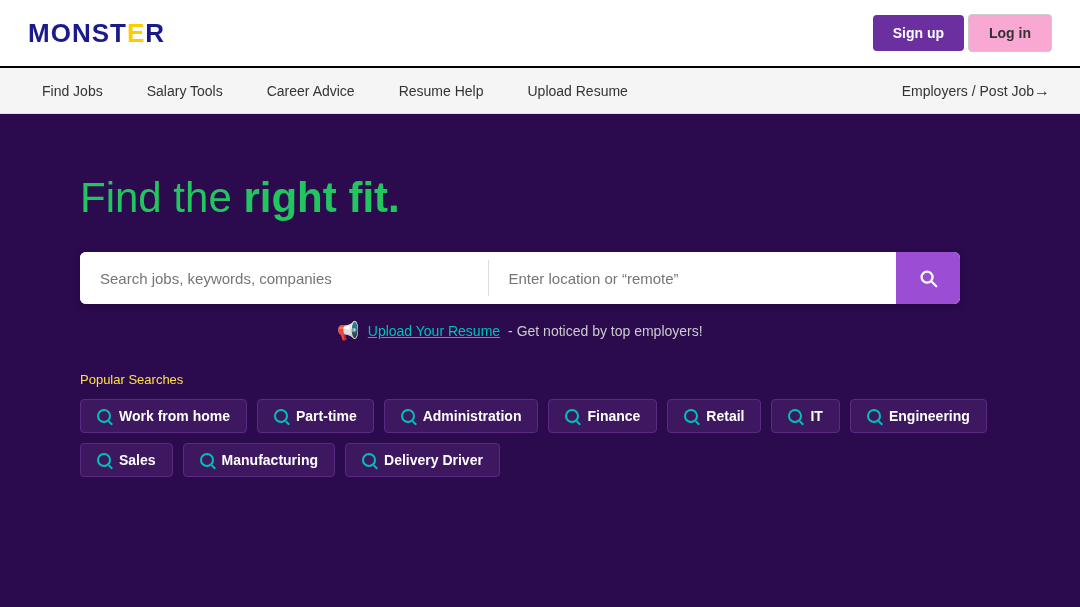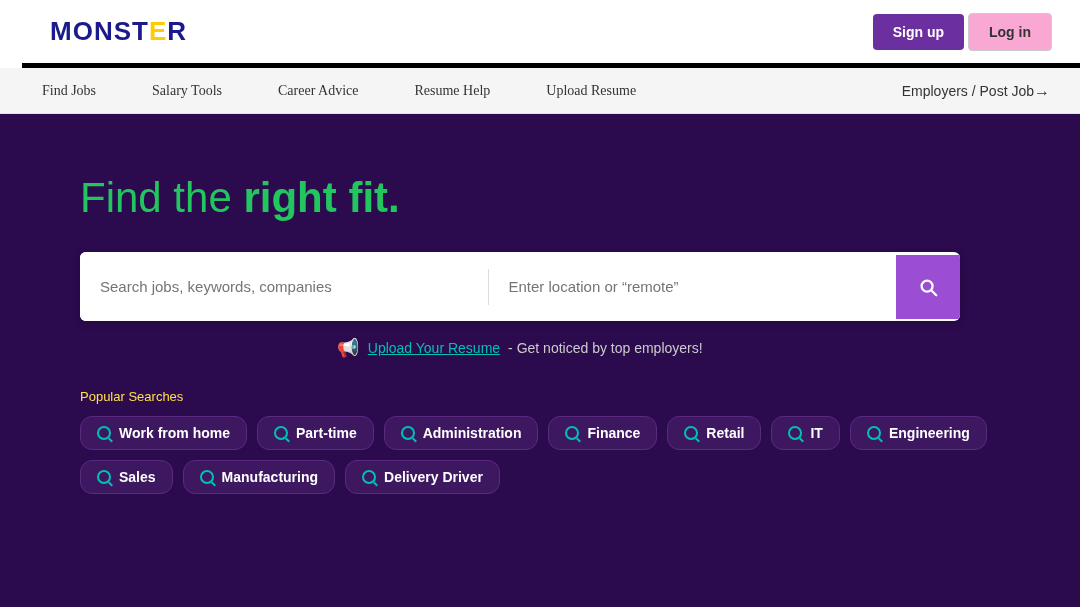--- a/index.html
+++ b/index.html
@@ -6,22 +6,21 @@
     body { font-family: Arial, sans-serif; width: 1080px; height: 607px; overflow: hidden; }
 
     
     .header {
       background: #fff;
       height: 68px;
       display: flex;
       align-items: center;
       justify-content: space-between;
       padding: 0 28px;
-      border-bottom: 5px solid #000000;
-      margin-left: 22px;
+      border-bottom: 2px solid #000000;
     }
     .logo {
       font-size: 26px;
       font-weight: 900;
       letter-spacing: 1px;
     }
     .logo-m { color: #1a1a8c; }
     .logo-onster { color: #1a1a8c; }
     .logo-e { color: #ffcc00; }
     .header-actions { display: flex; gap: 4px; align-items: center; }
@@ -48,21 +47,21 @@
 
     
     .nav {
       background: #f5f5f5;
       height: 46px;
       display: flex;
       align-items: center;
       padding: 0 20px;
       border-bottom: 1px solid #e0e0e0;
     }
-    .nav-left { display: flex; gap: 12px; flex: 1; font-family: Liberation Serif, serif; }
+    .nav-left { display: flex; gap: 0; flex: 1; }
     .nav-item {
       padding: 0 22px;
       height: 46px;
       display: flex;
       align-items: center;
       font-size: 14px;
       color: #333;
       cursor: pointer;
       white-space: nowrap;
     }
@@ -93,21 +92,21 @@
     }
     .hero-title strong { font-weight: 900; }
 
     
     .search-bar {
       background: #fff;
       border-radius: 6px;
       display: flex;
       align-items: center;
       max-width: 880px;
-      height: 69px;
+      height: 52px;
       box-shadow: 0 2px 8px rgba(0,0,0,0.2);
       overflow: hidden;
     }
     .search-jobs-input {
       flex: 1;
       border: none;
       outline: none;
       padding: 0 20px;
       font-size: 15px;
       color: #999;
@@ -169,21 +168,21 @@
     }
     .chips-row {
       display: flex;
       flex-wrap: wrap;
       gap: 10px;
       margin-bottom: 10px;
     }
     .chip {
       background: #3d1760;
       border: 1px solid #5a2a80;
-      border-radius: 12px;
+      border-radius: 4px;
       padding: 8px 16px;
       display: flex;
       align-items: center;
       gap: 8px;
       color: #fff;
       font-size: 14px;
       font-weight: 600;
       cursor: pointer;
     }
     .chip-search-icon {

